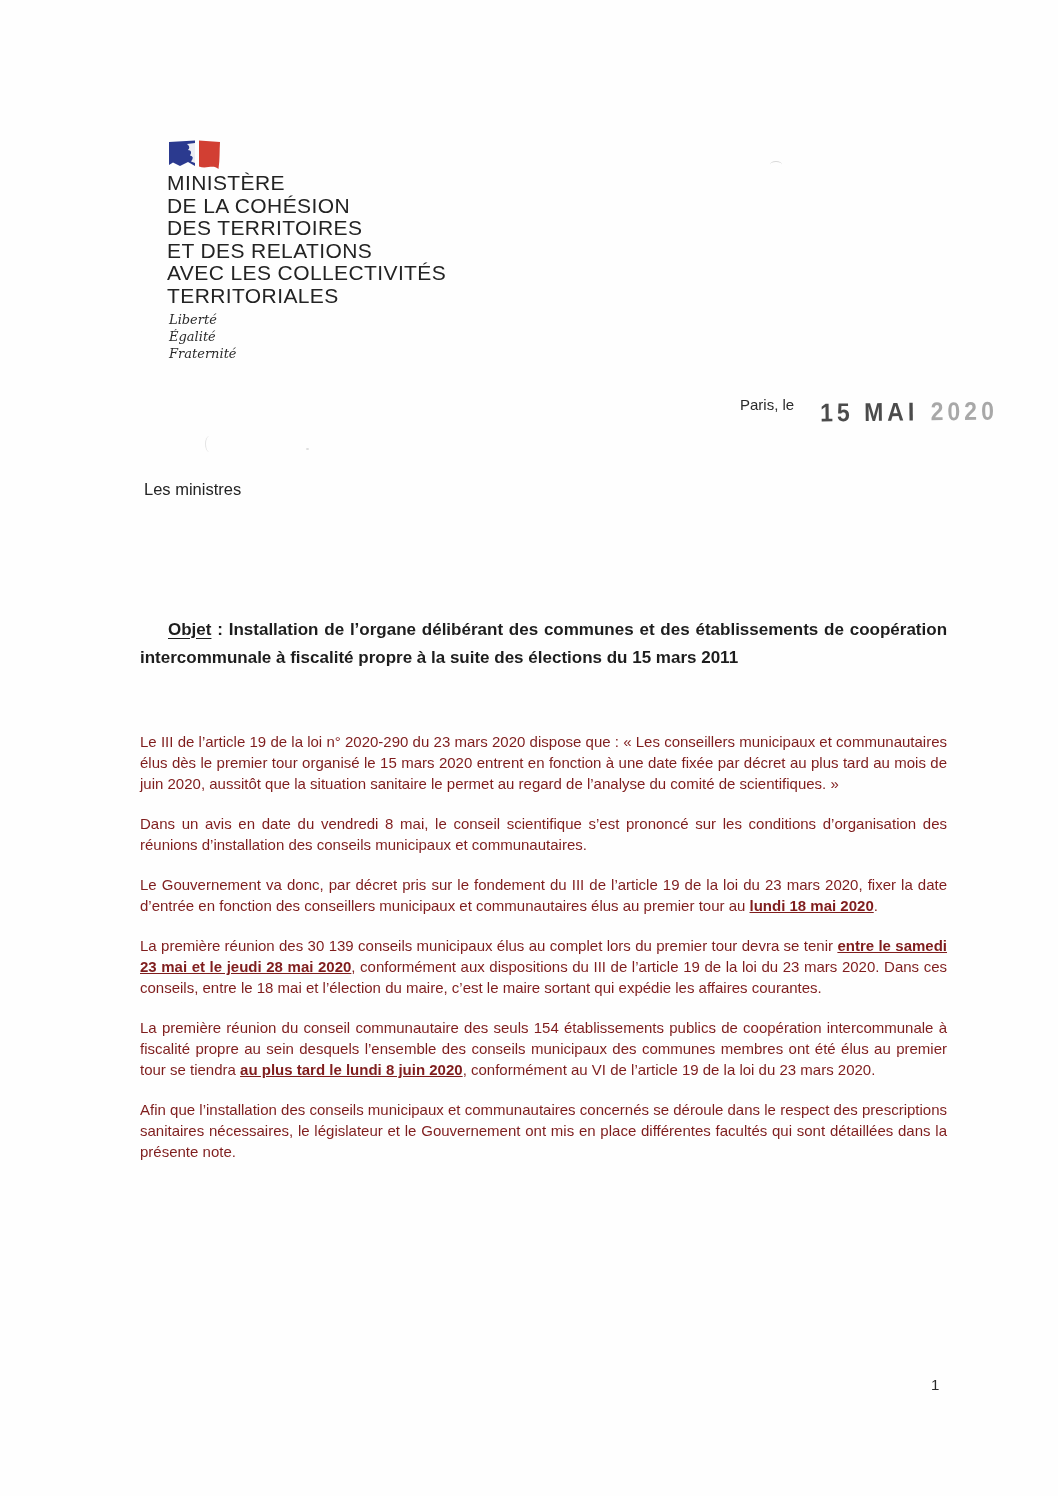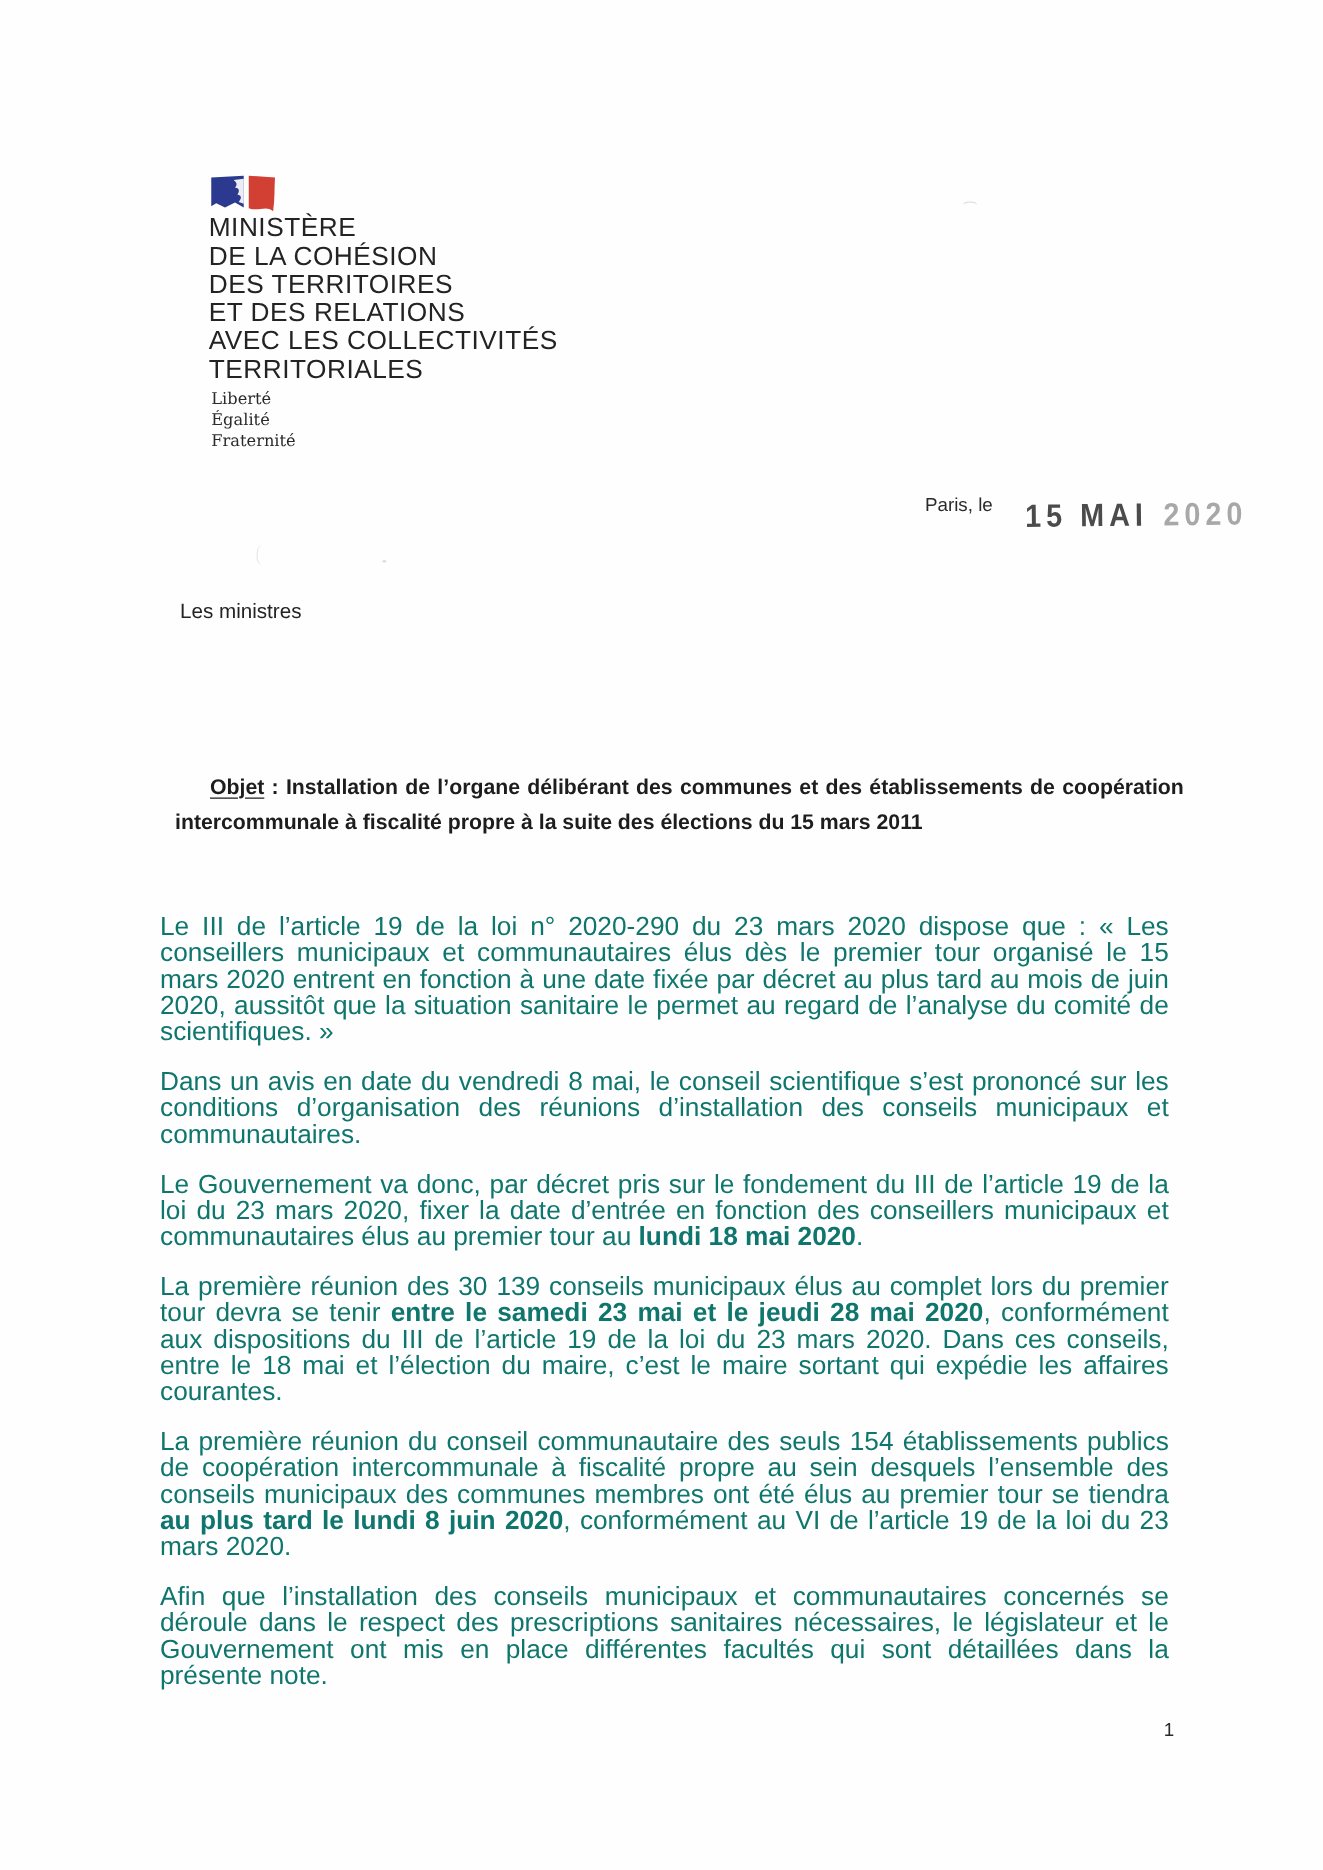--- a/index.html
+++ b/index.html
@@ -21,21 +21,21 @@
 
   
   .logo{position:absolute;left:168px;top:139px;width:54px;height:33px;}
   .ministry{
     position:absolute;left:167px;top:172px;
     font-weight:400;font-size:21px;line-height:22.6px;
     letter-spacing:0.4px;color:#232323;
   }
   .motto{
     position:absolute;left:169px;top:311px;
-    font-family:"DejaVu Serif", serif;
+    font-family:"DejaVu Serif", serif;font-style:italic;
     font-size:13px;line-height:17px;color:#2a2a2a;
   }
 
   
   .date-prefix{
     position:absolute;left:740px;top:396px;
     font-size:15px;color:#2a2a2a;
   }
   .stamp{
     position:absolute;left:820px;top:398px;
@@ -56,28 +56,28 @@
   
   .subject{
     position:absolute;left:140px;top:616px;width:807px;
     margin:0;font-size:17px;font-weight:700;line-height:28px;
     text-align:justify;color:#1d1d1d;
   }
   .subject-label{text-decoration:underline;text-underline-offset:3px;margin-left:28px;}
 
   
   .bodytext{
-    position:absolute;left:128px;top:731px;width:807px;
-    font-size:21px;line-height:21px;color:#0f766e;
+    position:absolute;left:140px;top:731px;width:807px;
+    font-size:15px;line-height:21px;color:#7f1d1d;
   }
   .bodytext p{
     margin:0 0 19px 0;
     text-align:justify;
   }
-  .b{font-weight:700;}
+  .b{font-weight:700;text-decoration:underline;}
 
   .pagenum{
     position:absolute;left:931px;top:1376px;
     font-size:15px;color:#2a2a2a;
   }
 
   
   .artifact-arc{
     position:absolute;left:770px;top:161px;width:12px;height:6px;
     border-top:1.5px solid #b9b9b9;border-radius:50%;opacity:.55;

